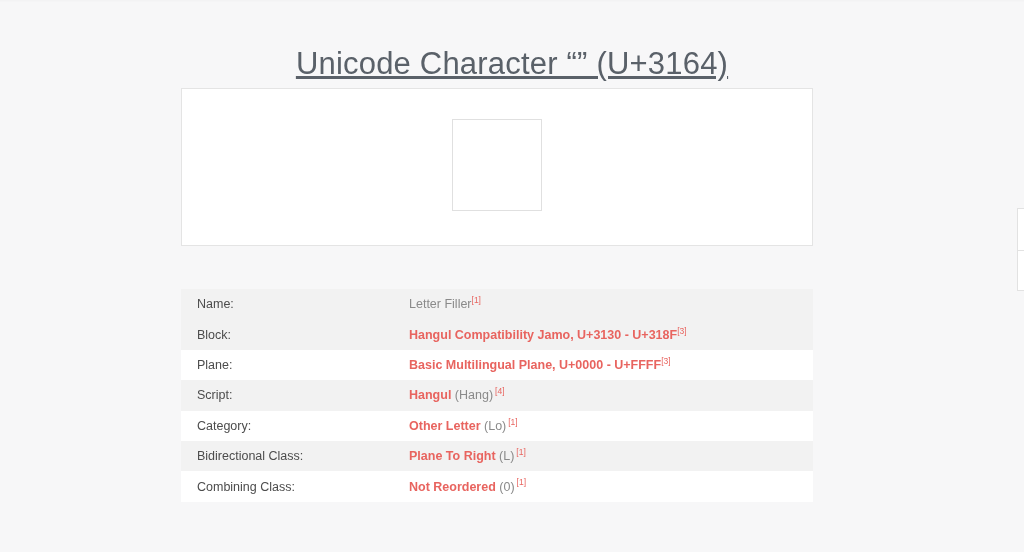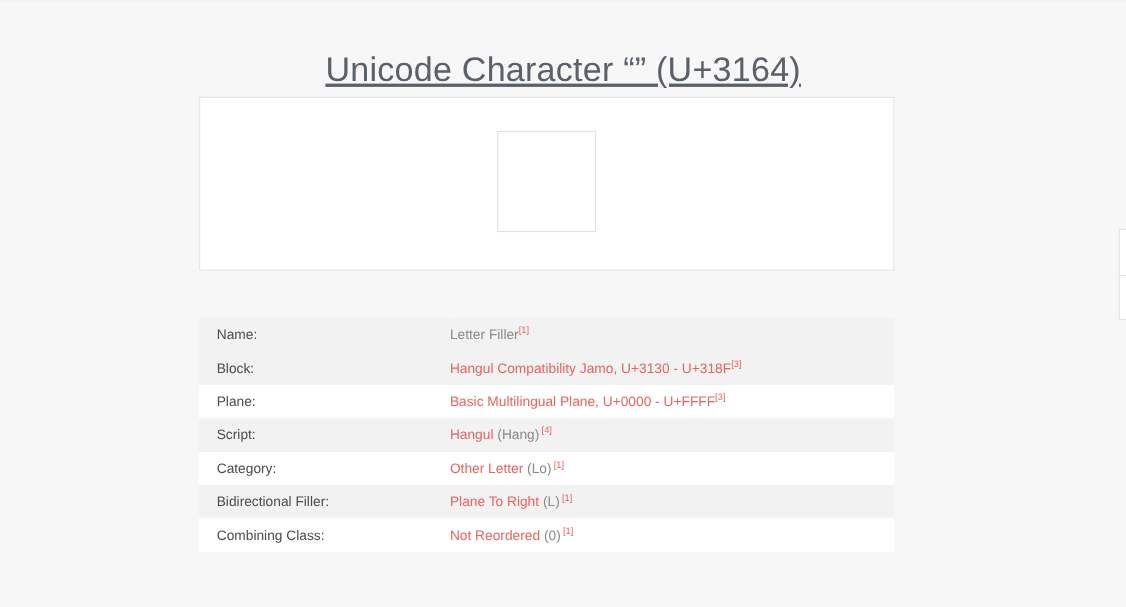--- a/index.html
+++ b/index.html
@@ -100,20 +100,21 @@
     font-weight: 400;
     white-space: nowrap;
   }
   td.value-cell {
     padding-left: 0;
     color: #8a8a8a;
     white-space: nowrap;
   }
   .val-link {
     color: #e8645f;
+    font-weight: bold;
   }
   .val-plain {
     color: #8a8a8a;
   }
   .sup {
     color: #e8645f;
     font-size: 8.5px;
     vertical-align: super;
     line-height: 0;
   }
@@ -169,21 +170,21 @@
         </tr>
         <tr class="striped">
           <td class="label-cell">Script:</td>
           <td class="value-cell"><span class="val-link">Hangul</span><span class="val-plain"> (Hang)</span><sup class="sup sup-gap">[4]</sup></td>
         </tr>
         <tr class="plain">
           <td class="label-cell">Category:</td>
           <td class="value-cell"><span class="val-link">Other Letter</span><span class="val-plain"> (Lo)</span><sup class="sup sup-gap">[1]</sup></td>
         </tr>
         <tr class="striped">
-          <td class="label-cell">Bidirectional Filler:</td>
+          <td class="label-cell">Bidirectional Class:</td>
           <td class="value-cell"><span class="val-link">Plane To Right</span><span class="val-plain"> (L)</span><sup class="sup sup-gap">[1]</sup></td>
         </tr>
         <tr class="plain">
           <td class="label-cell">Combining Class:</td>
           <td class="value-cell"><span class="val-link">Not Reordered</span><span class="val-plain"> (0)</span><sup class="sup sup-gap">[1]</sup></td>
         </tr>
       </tbody>
   </table>
 
   <div class="right-panel">

